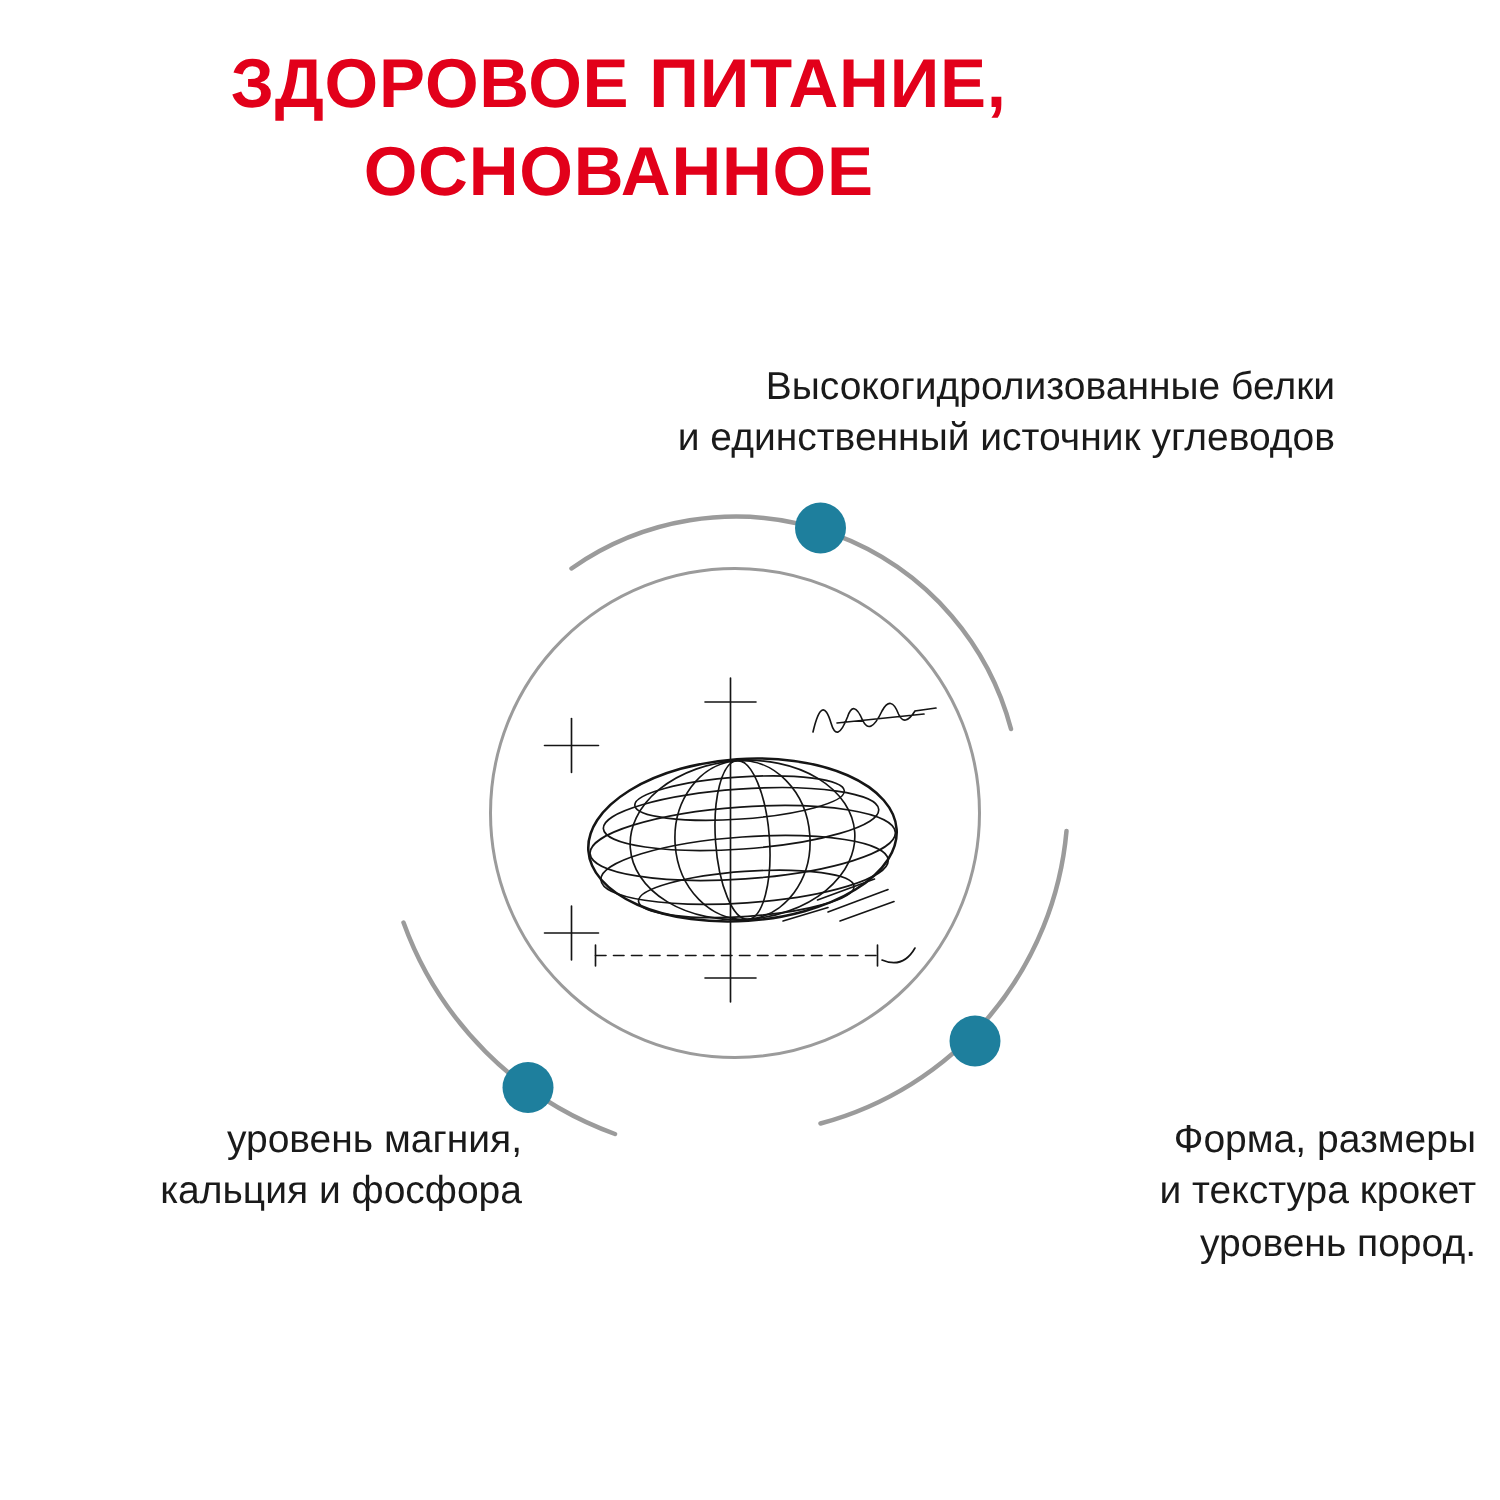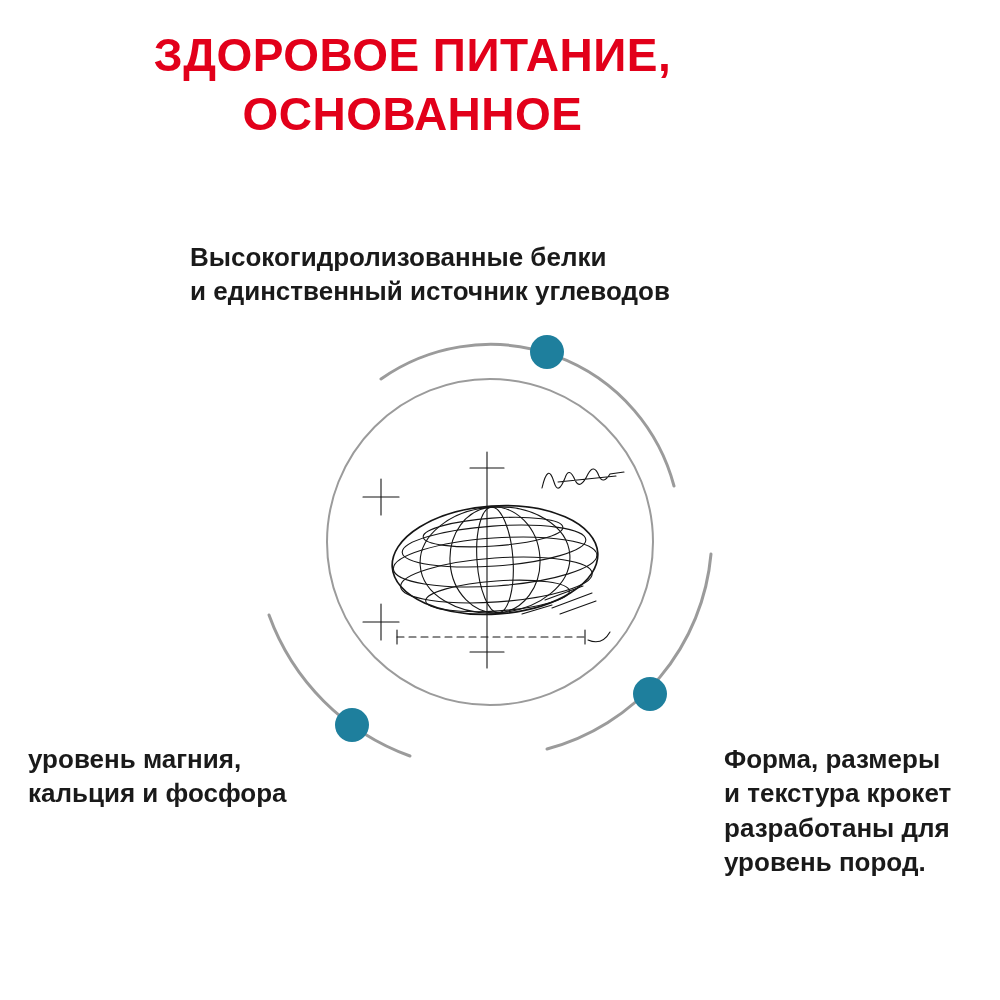--- a/index.html
+++ b/index.html
@@ -15,23 +15,22 @@
     font-family:"Liberation Sans","DejaVu Sans",sans-serif;
     color:var(--text-dark);overflow:hidden;
   }
   .title{
     position:absolute;top:26px;left:0;width:825px;
     text-align:center;color:var(--accent-red);
     font-size:46px;font-weight:700;line-height:1.28;letter-spacing:0.5px;
   }
   .title span{display:block;}
   .callout{
-    position:absolute;font-size:26px;line-height:1.32;text-align:left;
+    position:absolute;font-size:26px;line-height:1.32;text-align:right;
     color:var(--text-dark);
-    font-weight:bold;
   }
   .callout span{display:block;}
   .callout-protein{top:240px;left:190px;width:700px;}
   .callout-minerals{top:742px;left:28px;width:320px;}
   .callout-kibble{top:718px;left:724px;width:260px;margin-top:24px;}
   svg.diagram{position:absolute;top:0;left:0;}
   .arc{fill:none;stroke:var(--arc-gray);}
   .arc-inner{stroke-width:2;}
   .arc-outer{stroke-width:3;stroke-linecap:round;}
   .dot{fill:var(--dot-teal);stroke:none;}
@@ -99,15 +98,14 @@
 </div>
 
 <div class="callout callout-minerals">
   <span>уровень магния,</span>
   <span>кальция и фосфора</span>
 </div>
 
 <div class="callout callout-kibble">
   <span>Форма, размеры</span>
   <span>и текстура крокет</span>
-  <span>разработаны для</span>
   <span>уровень пород.</span>
 </div>
 
 </body></html>

